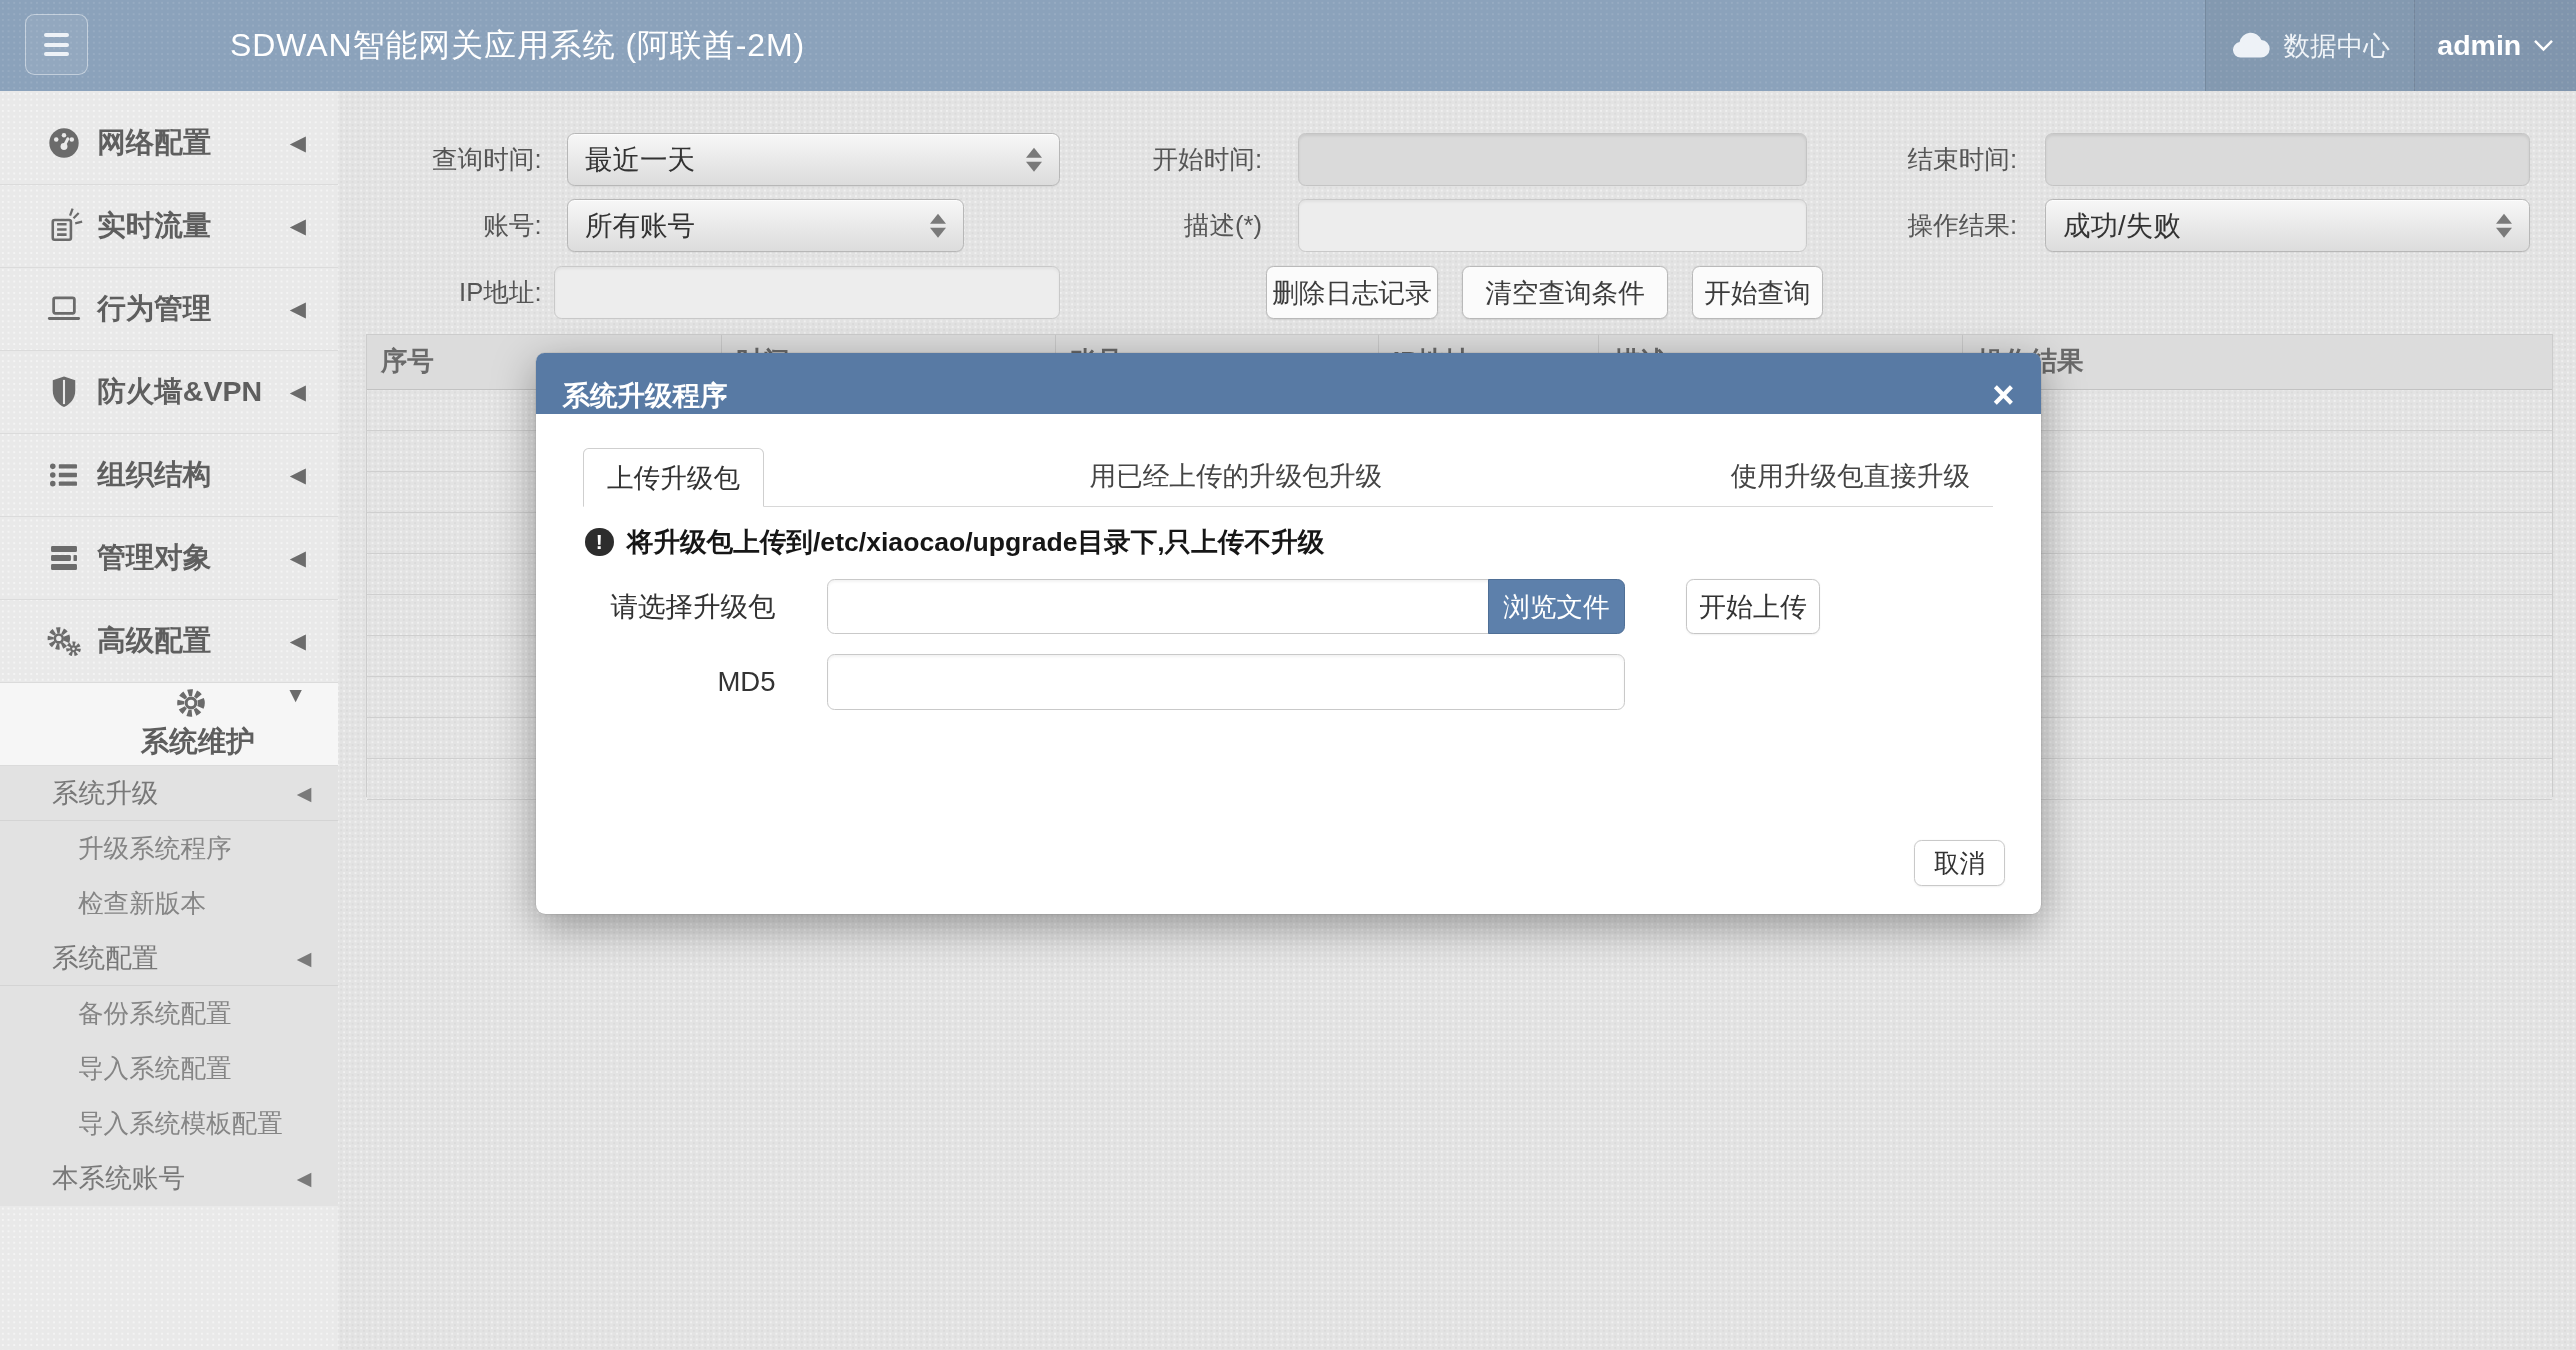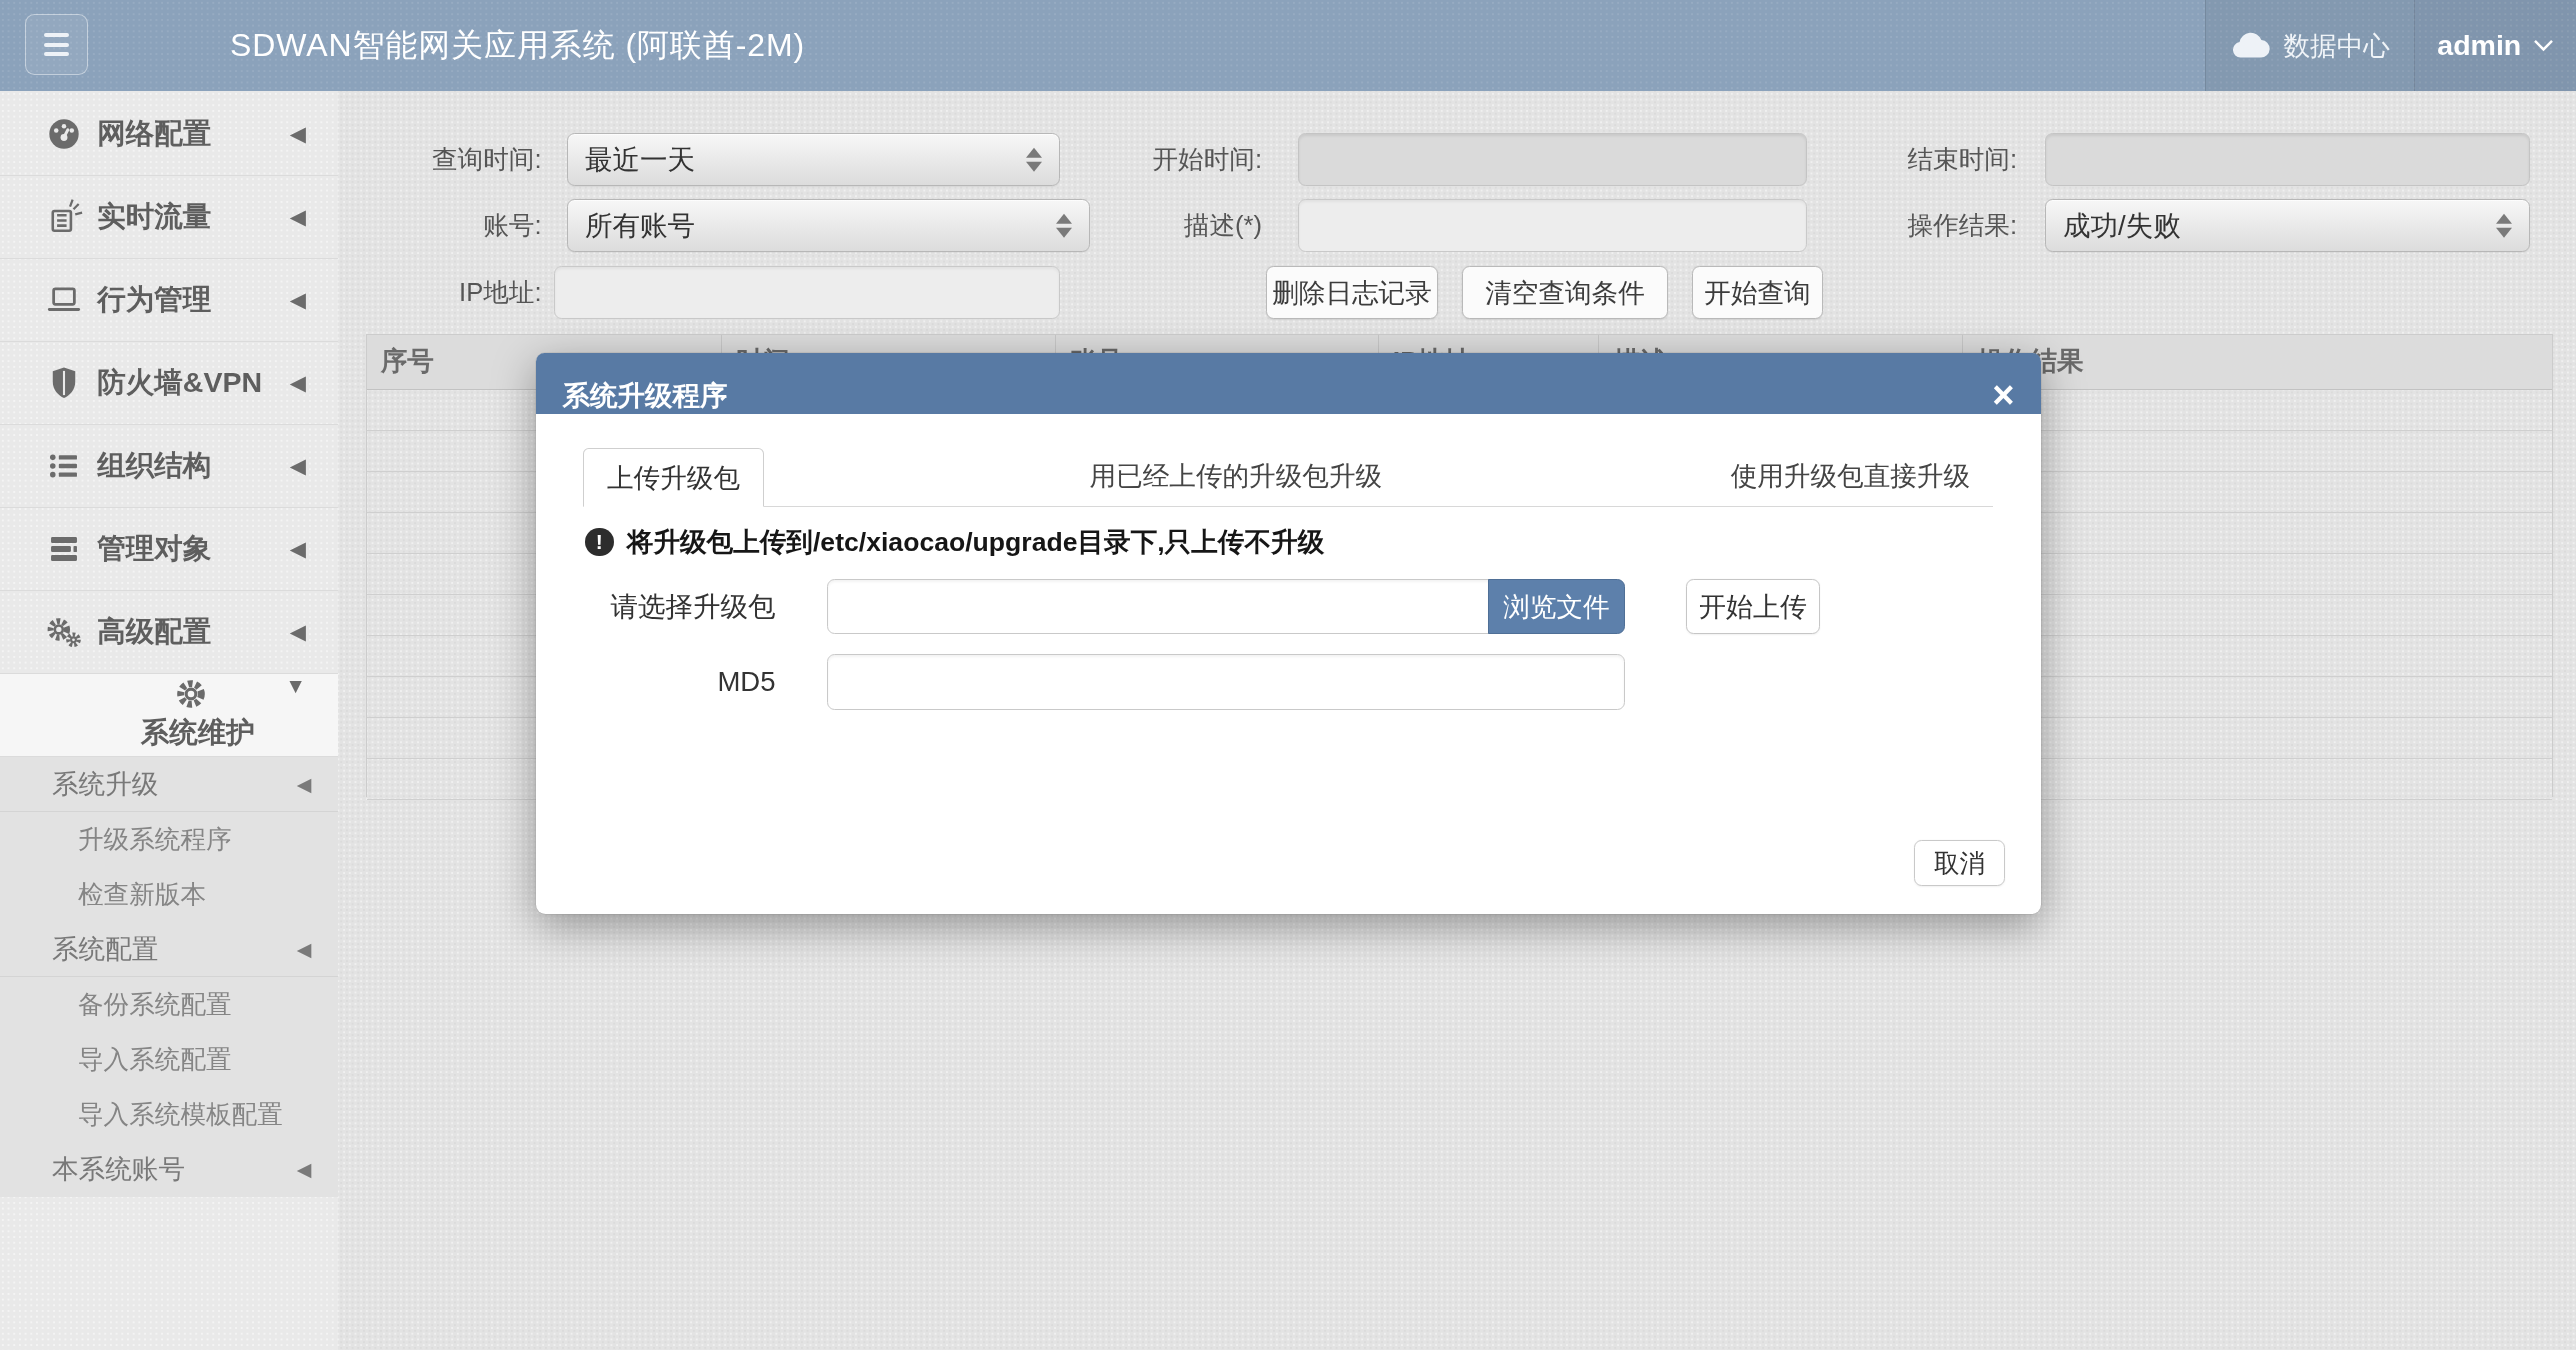--- a/index.html
+++ b/index.html
@@ -27,21 +27,21 @@
   .dc-section{position:absolute;left:2205px;top:0;width:209px;height:91px;background:rgba(0,0,0,.055);
     border-left:0.9px solid rgba(0,0,0,.10);display:flex;align-items:center;justify-content:center;gap:13.3px;
     color:#f0f4f8;font-size:26.6px;cursor:pointer;}
   .user-section{position:absolute;left:2414px;top:0;width:162px;height:91px;background:rgba(0,0,0,.075);
     border-left:0.9px solid rgba(0,0,0,.10);display:flex;align-items:center;justify-content:center;gap:11.4px;
     color:#ffffff;font-size:28.5px;font-weight:700;cursor:pointer;}
 
   
   .sidebar{position:absolute;left:0;top:91px;width:338px;height:1260px;background:#e9e9e9;
     background-image:radial-gradient(rgba(255,255,255,.5) 0.9px, transparent 1.3px);background-size:5.7px 5.7px;
-    padding-top:2px;z-index:2;}
+    padding-top:11px;z-index:2;}
   .side-item{height:83px;display:flex;align-items:center;border-bottom:0.9px solid #dbdbdb;color:#5e5e5e;
     position:relative;cursor:pointer;padding-left:44px;}
   .side-item .icon-box{width:40px;height:40px;display:flex;align-items:center;justify-content:center;color:#6b6b6b;flex:none;}
   .side-item .icon-box svg{width:38px;height:38px;}
   .side-item .lbl{margin-left:13.3px;font-size:28.5px;font-weight:600;}
   .side-caret{position:absolute;right:32px;font-size:21px;color:#6b6b6b;}
   .side-item.active{background:#f6f6f6;flex-direction:column;}
   .submenu{background:#e2e2e2;}
   .sub-item{height:55px;line-height:55px;font-size:26.6px;color:#787878;position:relative;cursor:pointer;}
   .sub-item.l1{padding-left:52px;}
@@ -246,21 +246,21 @@
         <i class="up"></i>
         <i class="dn"></i>
       </span>
   </div>
   <div class="qlabel" style="left:730px;top:42px;width:194px;">开始时间:</div>
   <input class="tinput" style="left: 960px; top: 42px; width: 509px;">
   <div class="qlabel" style="left:1485px;top:42px;width:194px;">结束时间:</div>
   <input class="tinput" style="left: 1707px; top: 42px; width: 485px;">
 
   <div class="qlabel" style="left:9.5px;top:108px;width:194px;">账号:</div>
-  <div class="select" style="left:229px;top:108px;width:523px;">
+  <div class="select" style="left:229px;top:108px;width:397px;">
     <span>所有账号</span>
     <span class="arrows">
         <i class="up"></i>
         <i class="dn"></i>
       </span>
   </div>
   <div class="qlabel" style="left:730px;top:108px;width:194px;">描述(*)</div>
   <input class="tinput lite" style="left: 960px; top: 108px; width: 509px;">
   <div class="qlabel" style="left:1485px;top:108px;width:194px;">操作结果:</div>
   <div class="select" style="left:1707px;top:108px;width:485px;">

